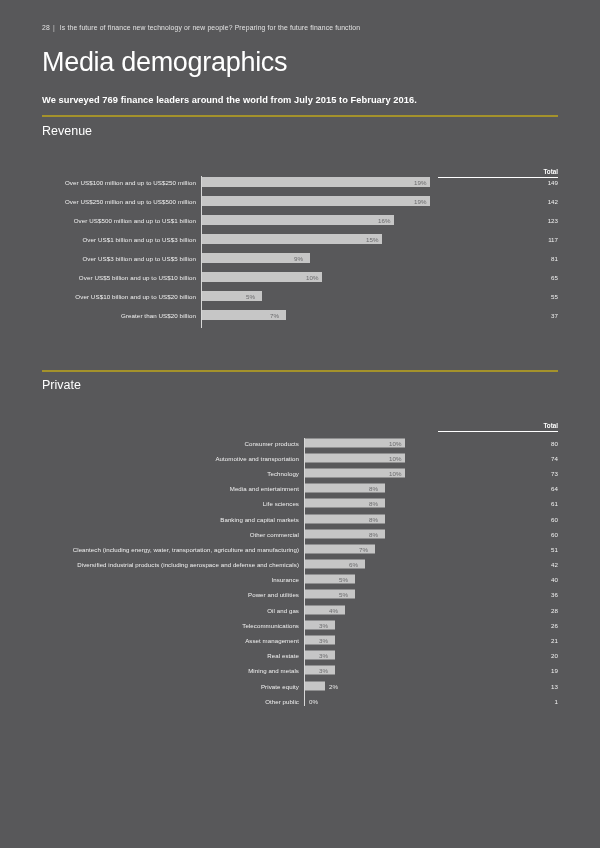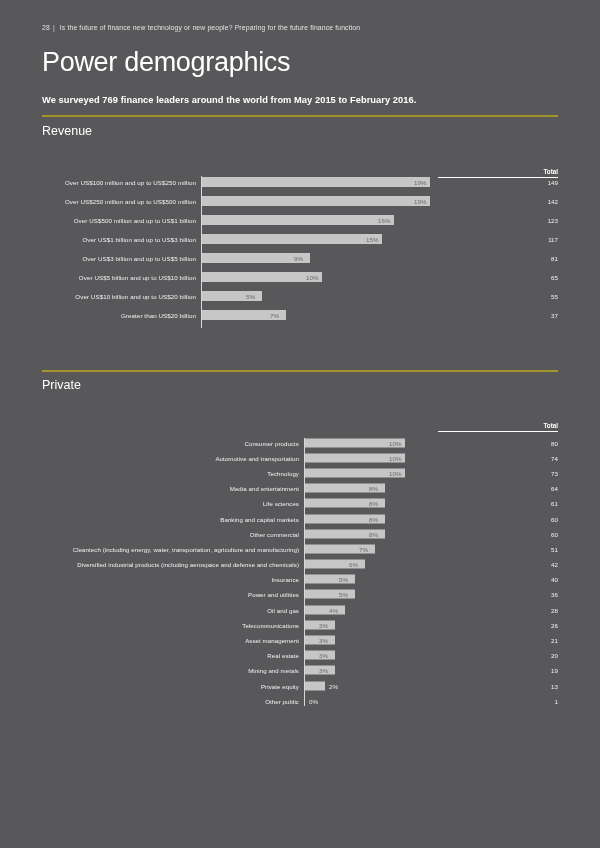--- a/index.html
+++ b/index.html
@@ -180,22 +180,22 @@
 </style>
 </head>
 <body>
 
 <div class="page">
 
   <div class="running-head">
     <span class="pagenum">28</span><span class="sep">|</span><span>Is the future of finance new technology or new people? Preparing for the future finance function</span>
   </div>
 
-  <div class="page-title">Power demographics</div>
-  <div class="page-subtitle">We surveyed 769 finance leaders around the world from May 2015 to February 2016.</div>
+  <div class="page-title">Media demographics</div>
+  <div class="page-subtitle">We surveyed 769 finance leaders around the world from July 2015 to February 2016.</div>
 
   <div class="gold-rule rule-revenue"></div>
   <div class="section-title sec-revenue">Revenue</div>
 
   <div class="gold-rule rule-industry"></div>
   <div class="section-title sec-industry">Private</div>
 
   <div class="chart chart-revenue">
     <div class="total-head">
       <span class="lbl">Total</span>

